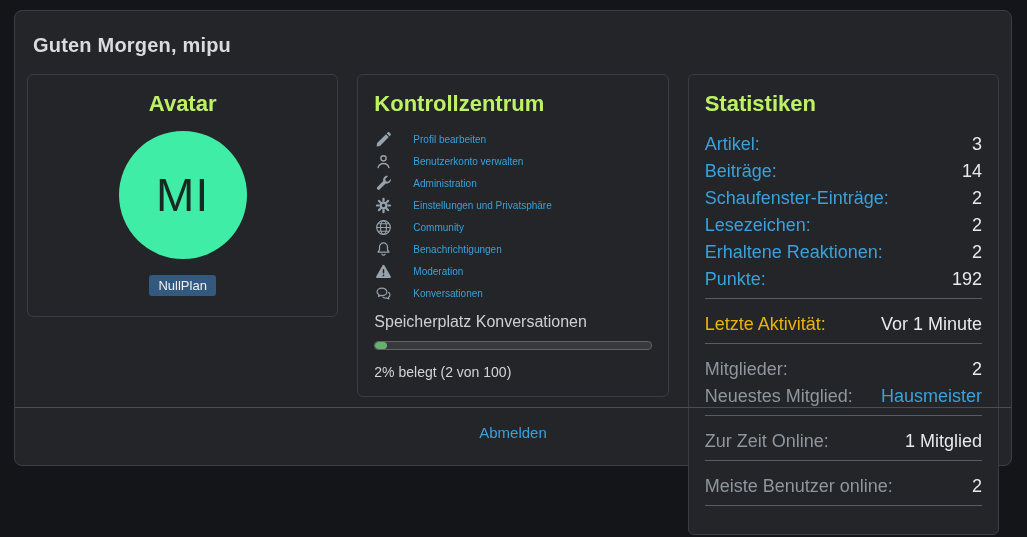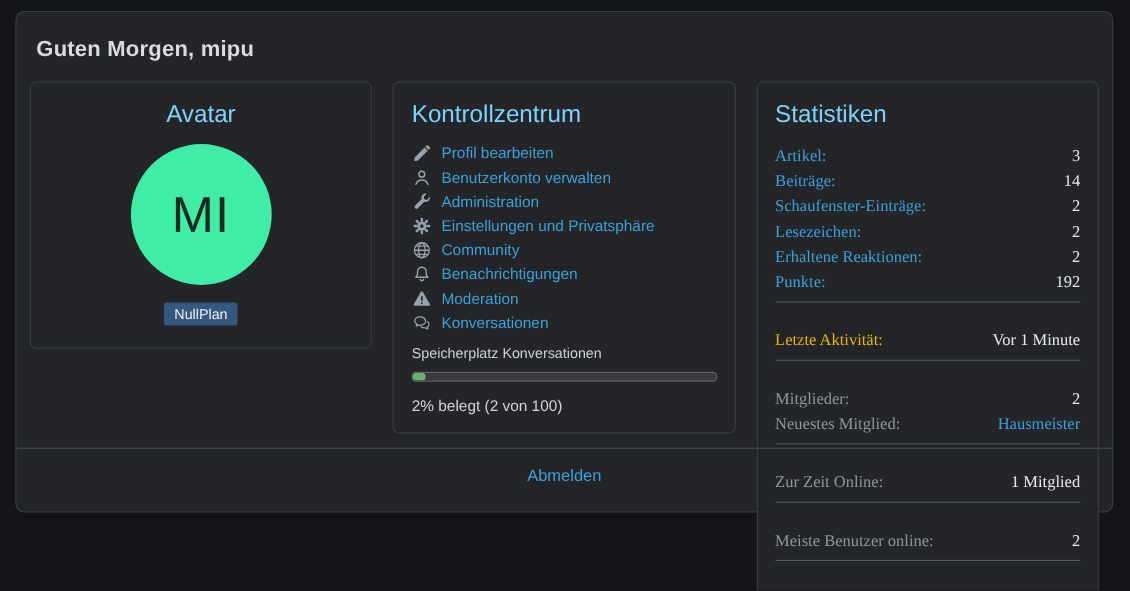--- a/index.html
+++ b/index.html
@@ -15,56 +15,56 @@
   }
   .greeting {
     margin:0; padding:23px 18px 17px; font-size:20px; font-weight:700;
     color:#d9dbde; letter-spacing:.2px;
   }
   .cards { display:flex; gap:19px; padding:0 12px; align-items:flex-start; }
   .card {
     box-sizing:border-box; width:313px; background:#232529;
     border:1px solid #393d44; border-radius:6px; padding:14px 16px 16px;
   }
-  .card-title { margin:2px 0 14px; font-size:22px; font-weight:400; color:#7dd3fc; }
+  .card-title { margin:2px 0 14px; font-size:22px; font-weight:700; color:#bef264; }
   .center { text-align:center; }
 
   
   .avatar-circle {
     width:128px; height:128px; border-radius:50%; background:#40eda6;
     margin:8px auto 16px; display:flex; align-items:center; justify-content:center;
     cursor:pointer;
   }
   .avatar-initials { font-size:46px; font-weight:400; color:#152a20; letter-spacing:1px; }
   .badge-wrap { text-align:center; padding-bottom:4px; }
   .badge {
     display:inline-block; background:#33597f; color:#eef1f4; font-size:13px;
     padding:3px 9px; border-radius:3px;
   }
 
   
   .cc-link {
-    display:flex; align-items:center; gap:9px; margin-bottom:5px;
-    color:#3aa1db; font-size:14px; line-height:17px; text-decoration:none; cursor:pointer;
+    display:flex; align-items:center; gap:21px; margin-bottom:5px;
+    color:#3aa1db; font-size:10px; line-height:17px; text-decoration:none; cursor:pointer;
   }
   .cc-icon { width:18px; flex:0 0 18px; display:inline-flex; justify-content:center; color:#97a2ac; }
-  .storage-label { margin-top:11px; font-size:13px; color:#ced1d4; }
+  .storage-label { margin-top:11px; font-size:16px; color:#ced1d4; }
   .progress {
     margin-top:10px; height:7px; border-radius:4px; background:#38393c;
     border:1px solid #606266; position:relative; overflow:hidden; cursor:default;
   }
   .progress-fill {
     position:absolute; left:0; top:0; bottom:0; width:4.4%;
     background:#68b06e; border-radius:4px;
   }
   .storage-status { margin-top:14px; font-size:14px; color:#d3d4d6; }
 
   
-  .stat-row { display:flex; justify-content:space-between; align-items:baseline; padding:3px 0; font-size:15px;font-family:Liberation Serif, serif; }
-  .stat-row.rule { border-bottom:1px solid #565d67; padding-bottom:8px; margin-bottom:24px;text-align:center; }
+  .stat-row { display:flex; justify-content:space-between; align-items:baseline; padding:3px 0; font-size:18px; }
+  .stat-row.rule { border-bottom:1px solid #565d67; padding-bottom:8px; margin-bottom:12px;text-align:center; }
   .lbl-link { color:#3aa1db; text-decoration:none; cursor:pointer; }
   .lbl-bright { color:#eab308; }
   .lbl-muted { color:#8f969e; }
   .val { color:#e7e9eb; }
   .val-link { color:#3aa1db; text-decoration:none; cursor:pointer; }
 
   
   .panel-footer {
     position:absolute; left:0; right:0; bottom:0; height:58px;
     border-top:1px solid #474e57; display:flex; justify-content:center;

